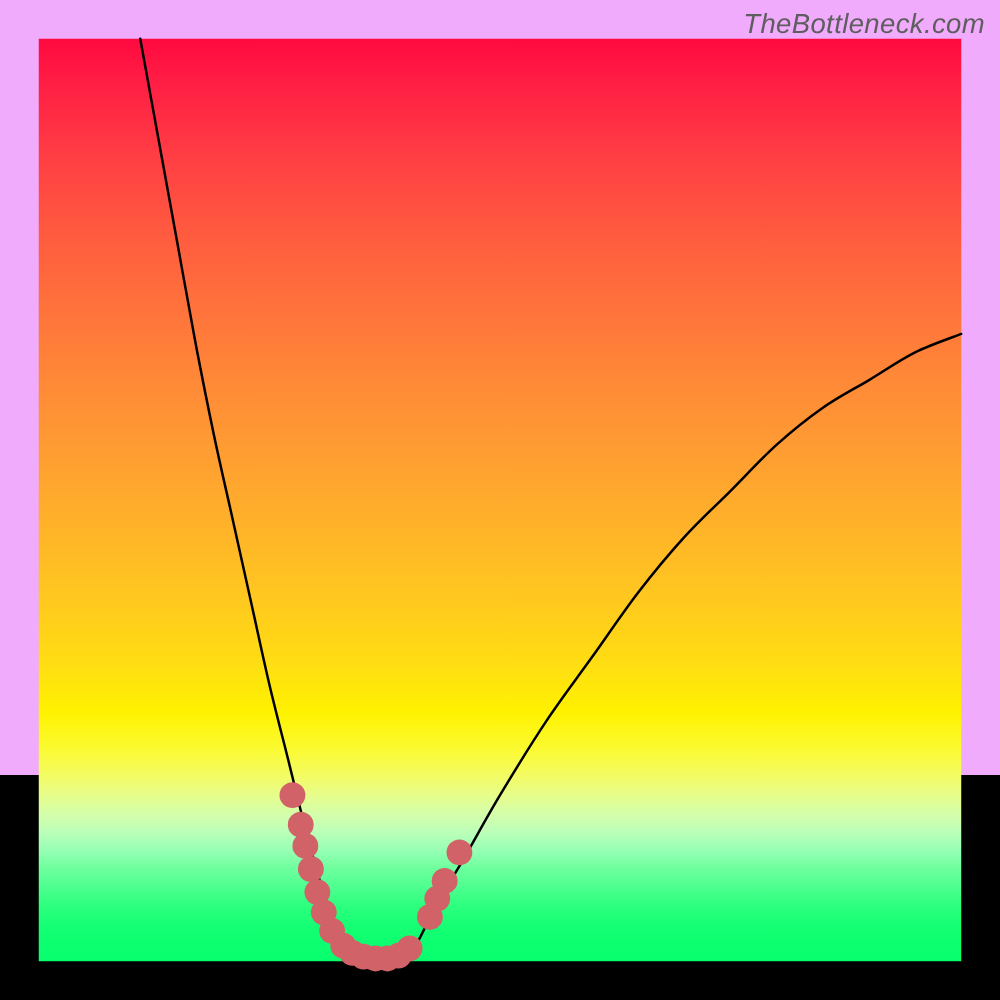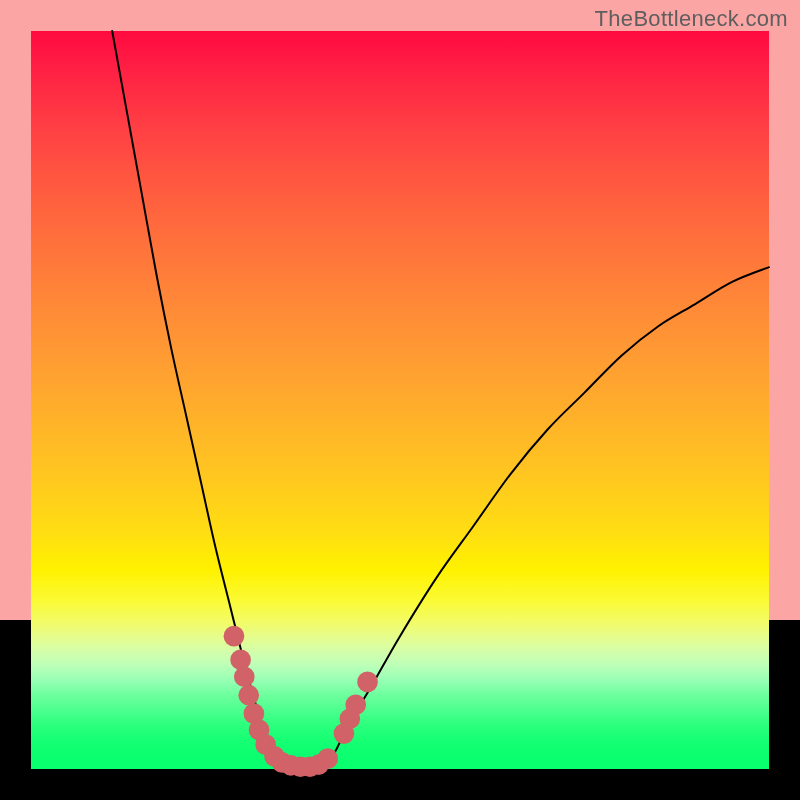--- a/index.html
+++ b/index.html
@@ -9,21 +9,22 @@
     background: #000000;
     overflow: hidden;
     font-family: Arial, Helvetica, sans-serif;
   }
   .canvas {
     position: absolute;
     top: 0;
     left: 0;
     width: 800px;
     height: 620px;
-    background: #fca5a5;
+    background: #f0abfc;
+    font-style: italic;
   }
   .plot-area {
     position: absolute;
     left: 31px;
     top: 31px;
     width: 738px;
     height: 738px;
     background: linear-gradient(to bottom,
       #ff0a40 0%,
       #ff1f44 5%,

